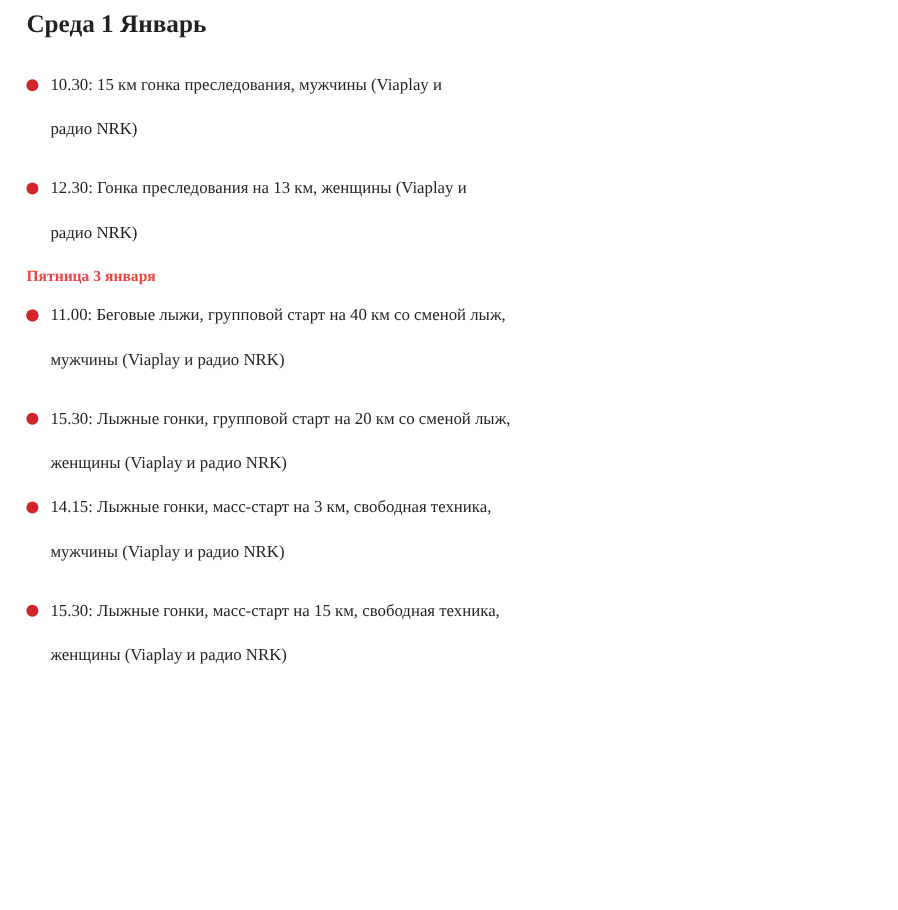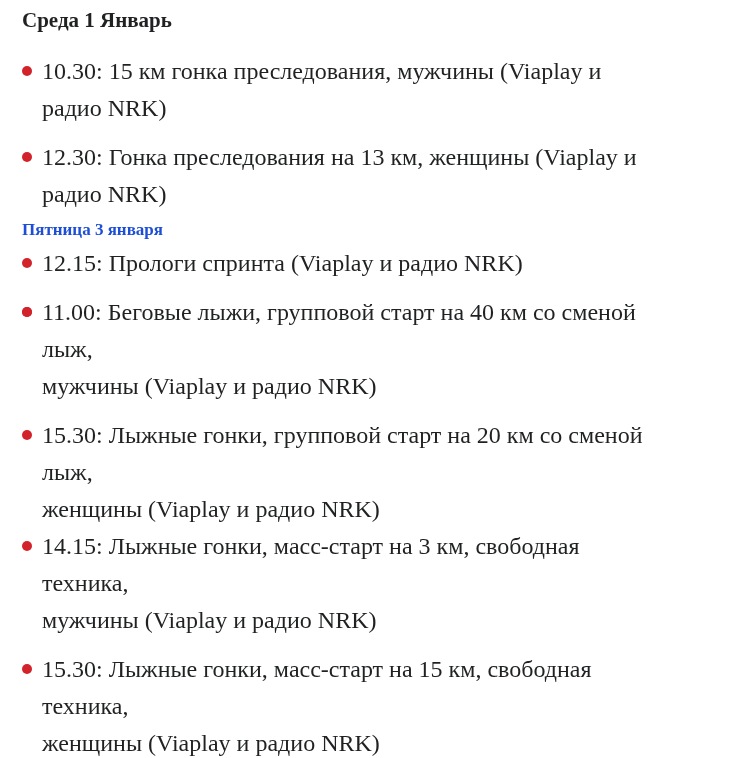--- a/index.html
+++ b/index.html
@@ -21,38 +21,38 @@
   }
   .h-large {
     margin: 0;
     font-size: 21px;
     line-height: 26px;
     font-weight: bold;
     color: #1f2122;
   }
   .h-small {
     margin: 5px 0 3px 0;
-    font-size: 17px;
+    font-size: 13px;
     line-height: 24px;
     font-weight: bold;
-    color: #1d4ed8;
+    color: #ef4444;
   }
   ul.events {
     list-style: none;
     margin: 0;
     padding: 0;
   }
   ul.events.first {
     margin-top: 20px;
   }
   li.event {
     position: relative;
     padding-left: 20px;
     margin-bottom: 12px;
-    font-size: 24px;
+    font-size: 14px;
     line-height: 37px;
   }
   li.event:last-child {
     margin-bottom: 0;
   }
   .bullet {
     position: absolute;
     left: 0;
     top: 13px;
     width: 10px;
@@ -80,24 +80,20 @@
       <span class="bullet"></span>
       <span class="event-text">12.30: Гонка преследования на 13 км, женщины (Viaplay и
 радио NRK)</span>
     </li>
   </ul>
 
   <h3 class="h-small">Пятница 3 января</h3>
   <ul class="events">
     <li class="event">
       <span class="bullet"></span>
-      <span class="event-text">12.15: Прологи спринта (Viaplay и радио NRK)</span>
-    </li>
-    <li class="event">
-      <span class="bullet"></span>
     </li>
   </ul>
 
   <ul class="events">
     <li class="event">
       <span class="bullet"></span>
       <span class="event-text">11.00: Беговые лыжи, групповой старт на 40 км со сменой лыж,
 мужчины (Viaplay и радио NRK)</span>
     </li>
     <li class="event">

